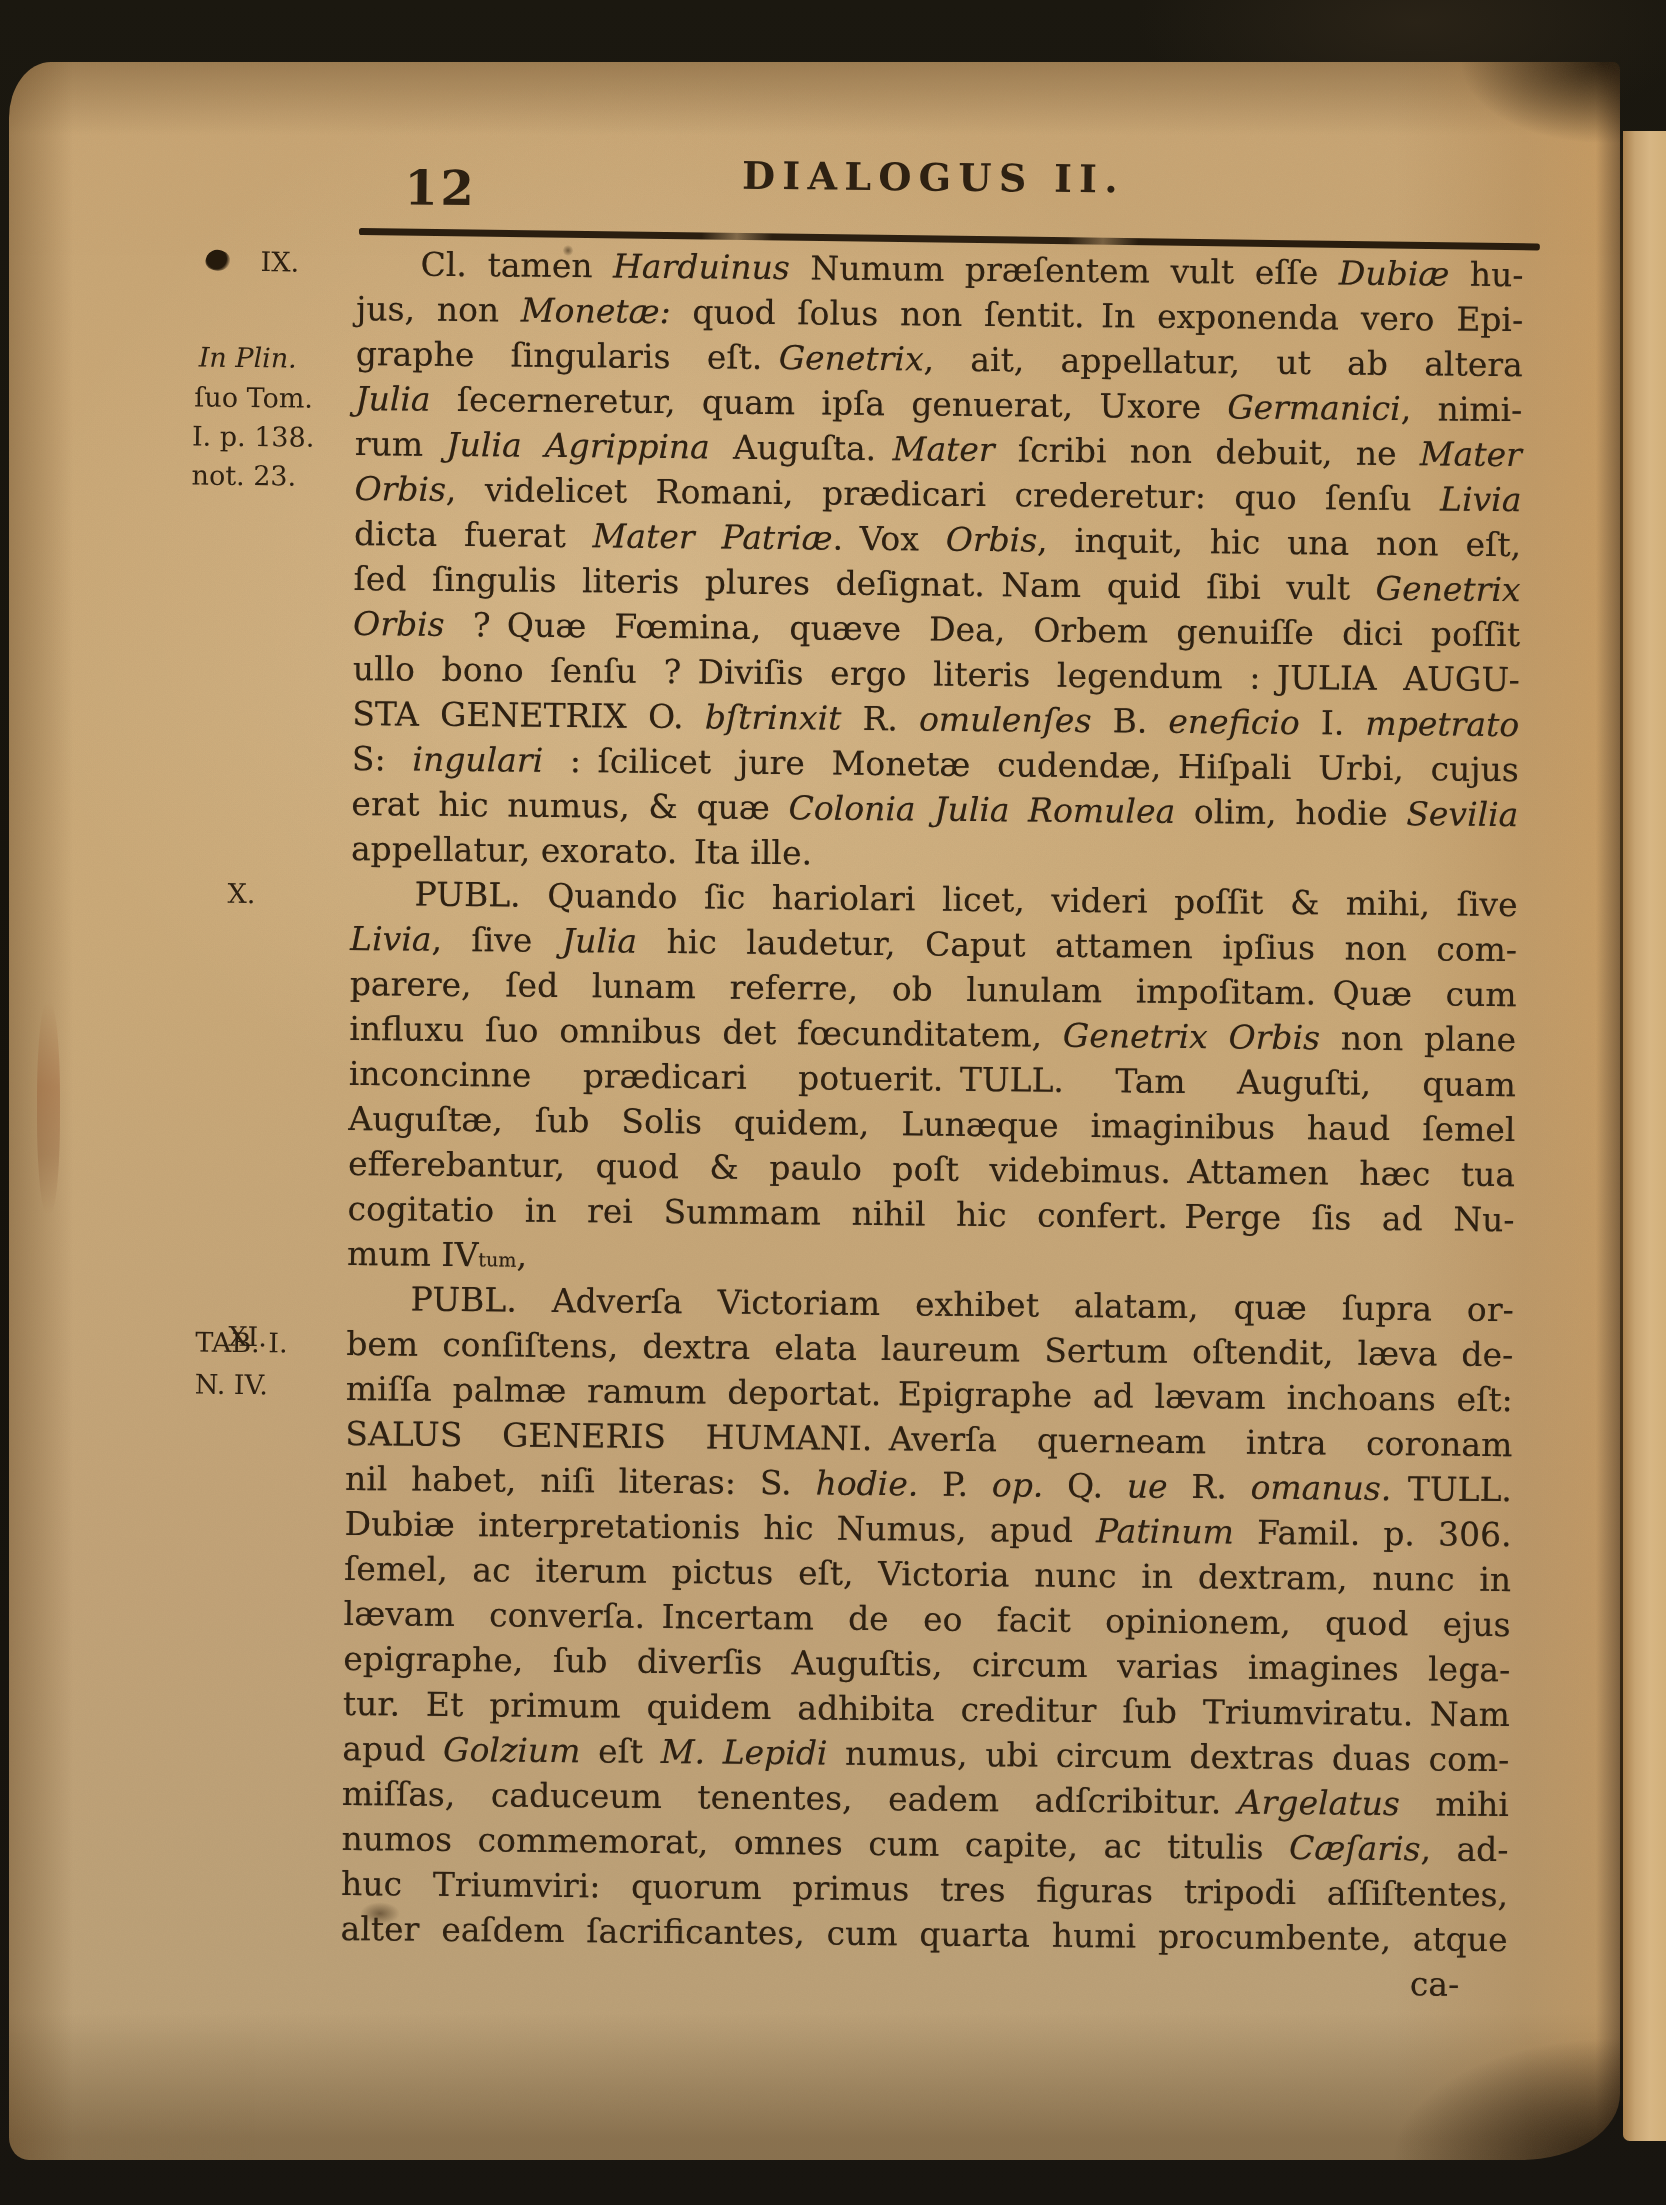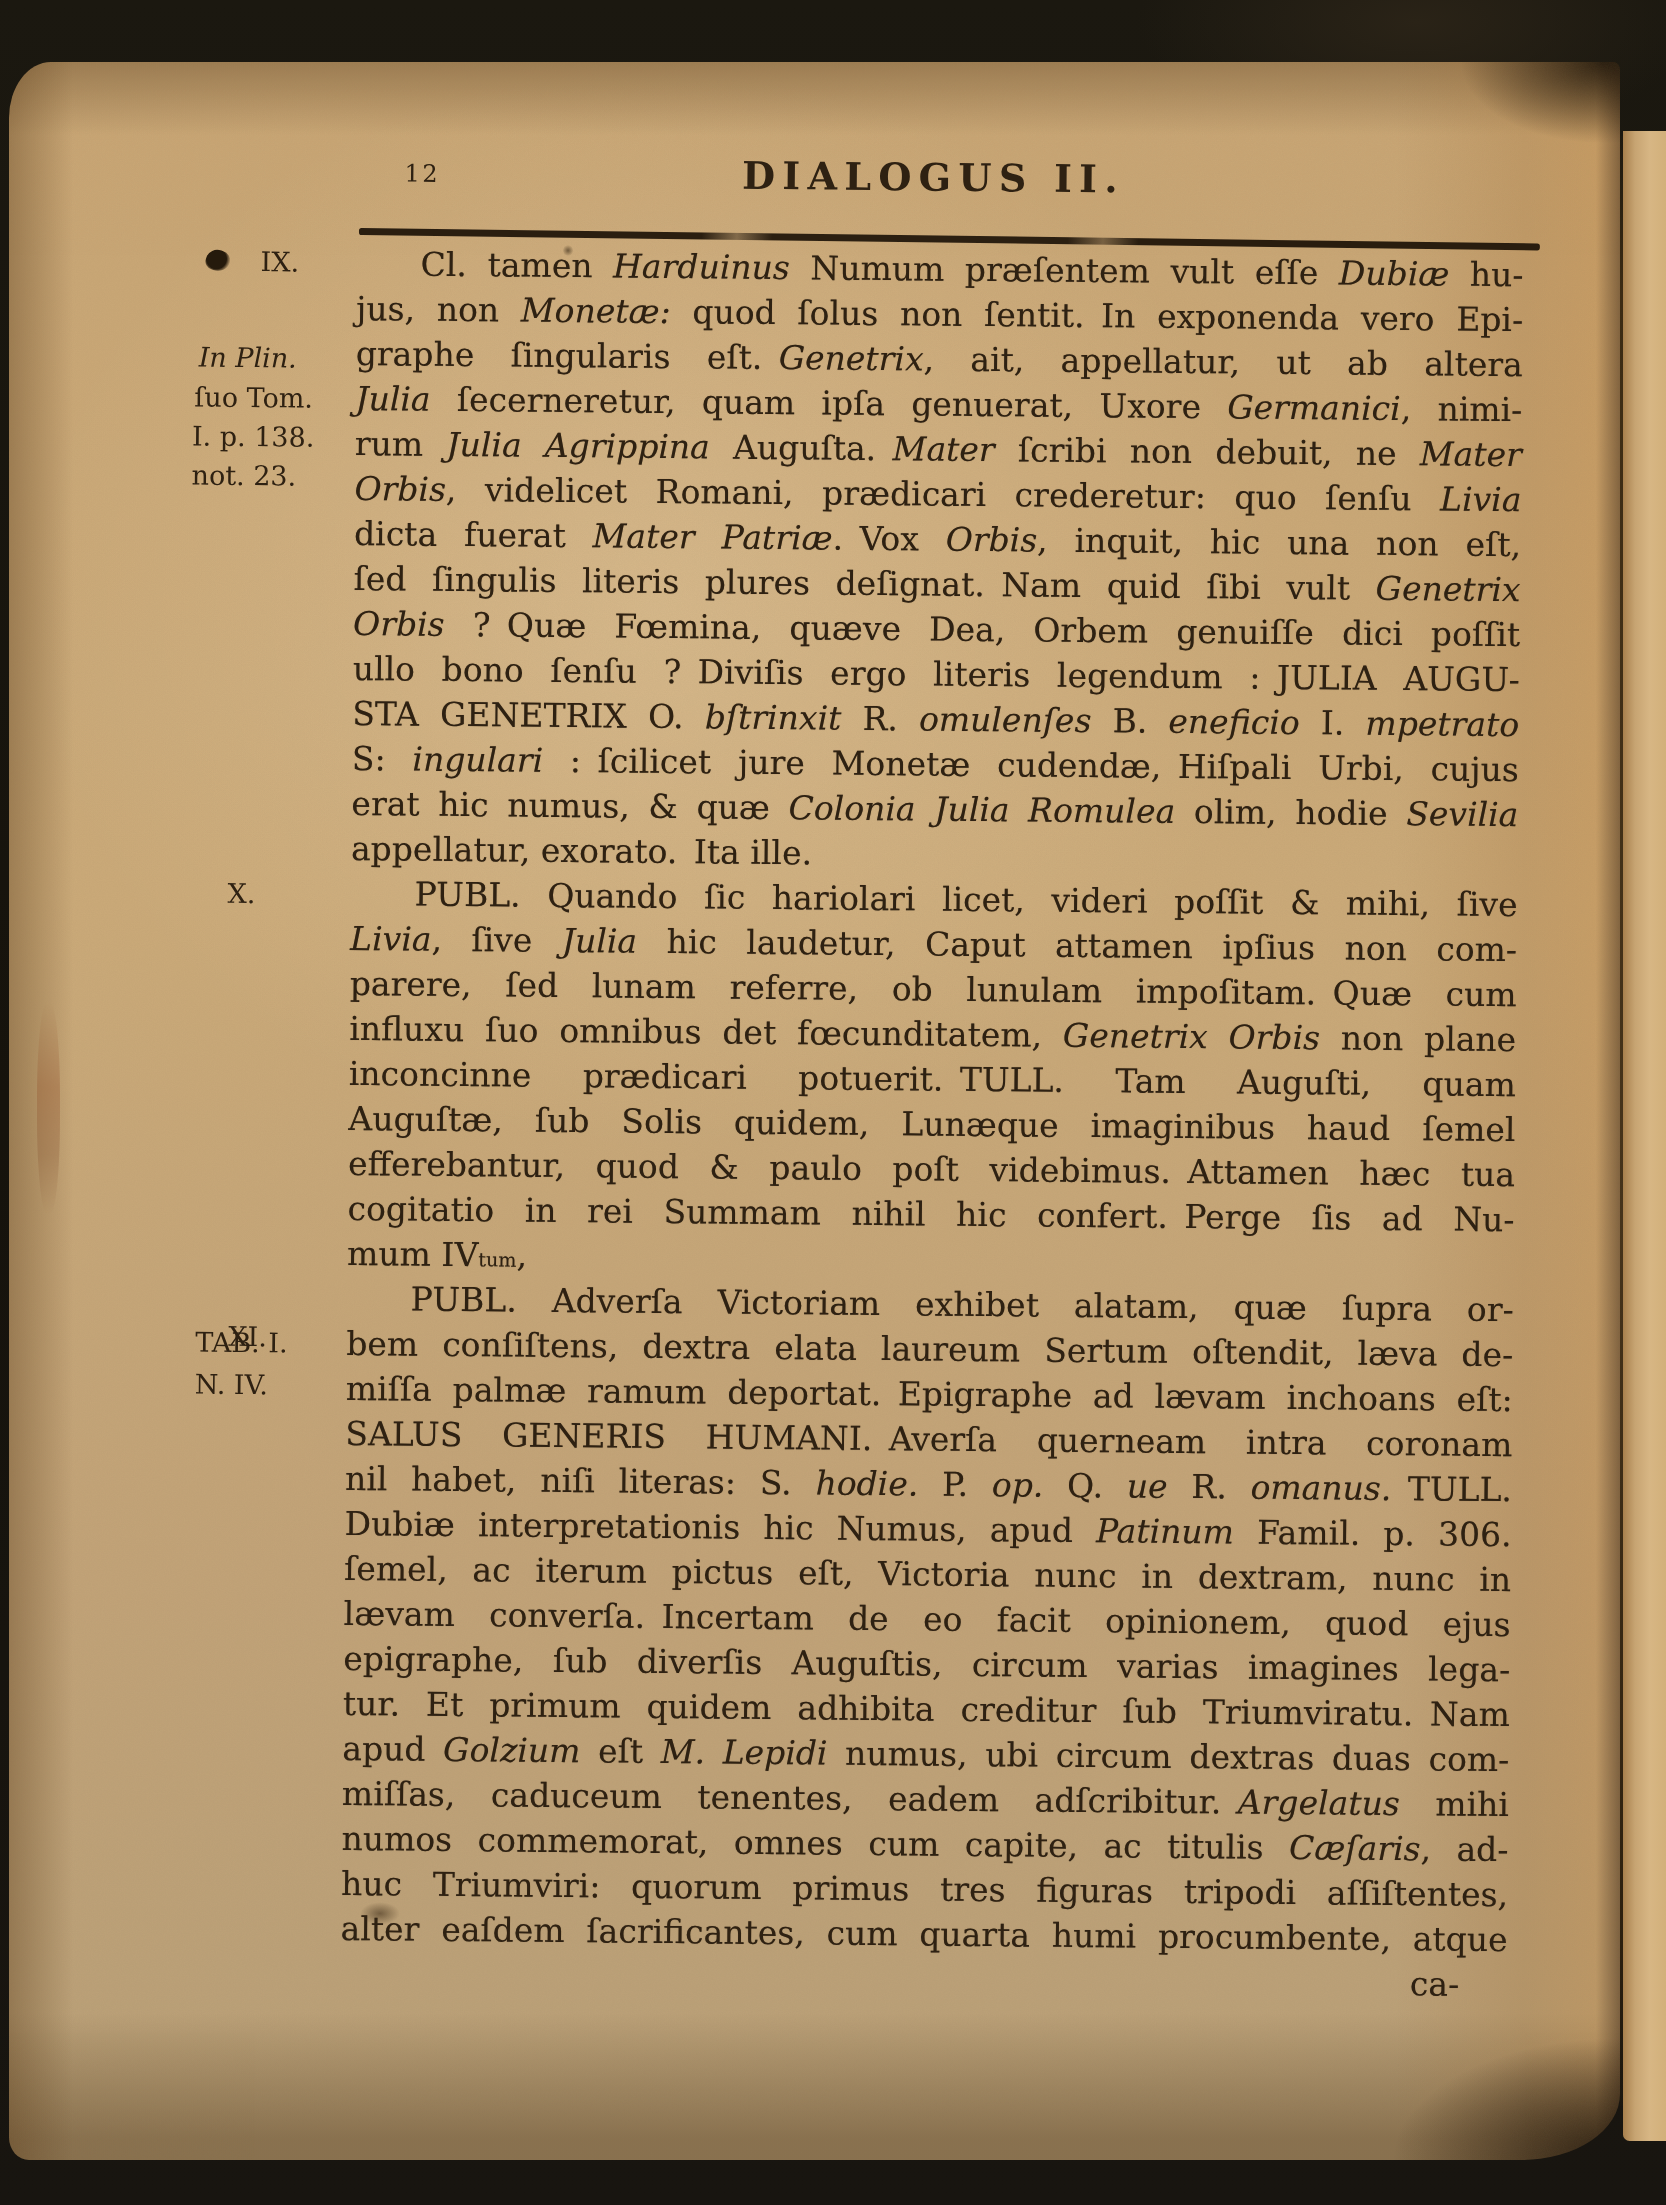--- a/index.html
+++ b/index.html
@@ -35,21 +35,21 @@
   .s1{left:197px;top:188px;width:24px;height:21px;border-radius:54% 46% 60% 40%;
       background:radial-gradient(circle at 42% 45%, #251a0c 55%, rgba(37,26,12,0) 78%);transform:rotate(18deg);}
   .s2{left:351px;top:1840px;width:40px;height:22.5px;border-radius:50%;
       background:radial-gradient(ellipse, rgba(55,38,18,.55), transparent 70%);}
   .s3{left:28px;top:940px;width:22.5px;height:212px;border-radius:45%;
       background:linear-gradient(to bottom, transparent, rgba(145,78,40,.32) 40%, rgba(120,62,30,.22) 72%, transparent);}
   .s4{left:554px;top:183px;width:9.3px;height:10.6px;border-radius:50%;
       background:radial-gradient(circle, rgba(50,36,18,.6), transparent 75%);}
   
   .tilt{position:absolute;inset:0;transform:rotate(.55deg);transform-origin:344px 166px;color:var(--ink,#2e2112);}
-  .pagenum{position:absolute;left:395px;top:97px;font-size:24px;letter-spacing:2.6px;}
+  .pagenum{position:absolute;left:395px;top:97px;font-size:48px;letter-spacing:2.6px;font-weight:bold;}
   .running-title{position:absolute;left:361px;top:87px;width:1126px;text-align:center;
       font-size:38px;font-weight:700;letter-spacing:7.3px;}
   .rule{position:absolute;left:350px;top:168px;width:1181px;height:6.6px;border-radius:2.6px;
       transform:rotate(.2deg);
       background:linear-gradient(90deg,#2a1e10 0%,#2a1e10 29%,rgba(42,30,16,.45) 32%,#2b1f11 35%,#2b1f11 60%,rgba(42,30,16,.5) 63%,#291d0f 66%,#291d0f 100%);}
   .mnote{position:absolute;font-size:27px;line-height:1.05;white-space:nowrap;}
   .mnote.it{font-style:italic;}
   .text-block{position:absolute;left:348px;top:180px;width:1167px;font-size:33px;
       text-shadow:0 0 0.7px rgba(46,33,18,.45);}
   .line{height:45px;line-height:44px;text-align:justify;text-align-last:justify;}

